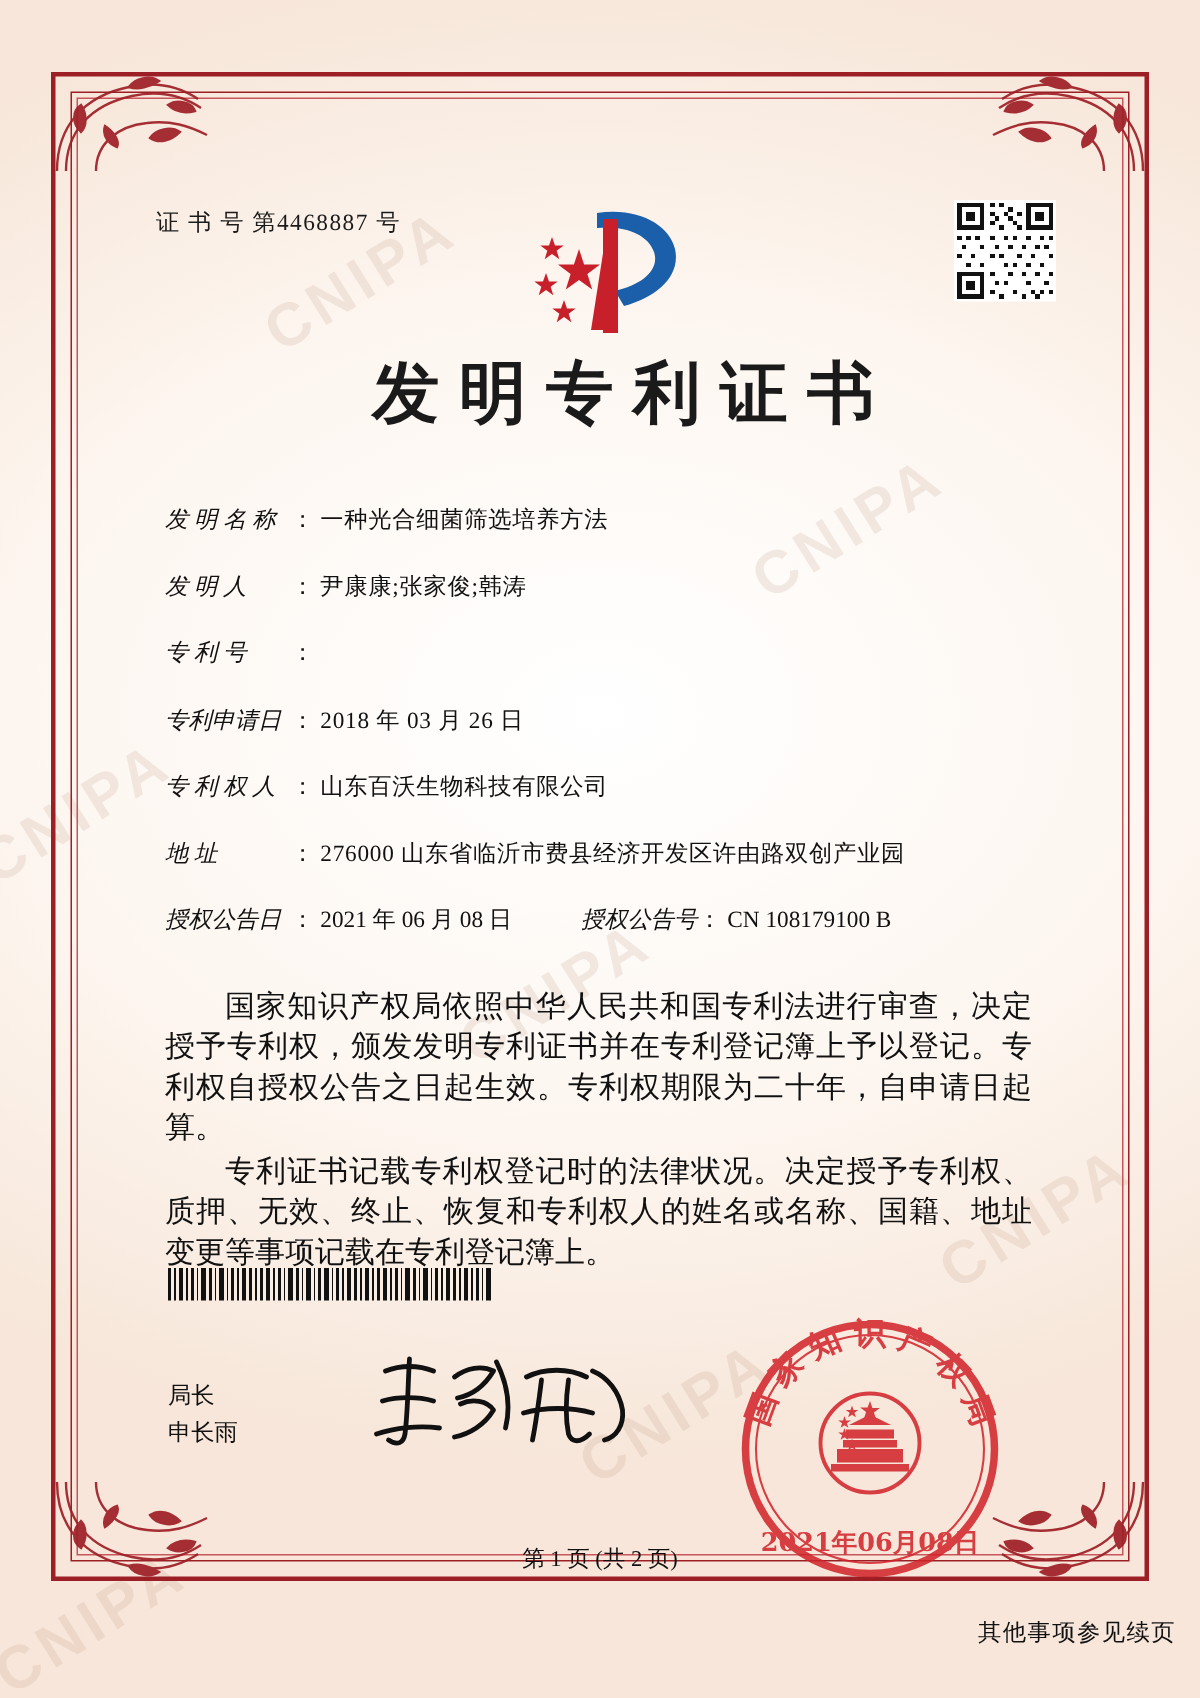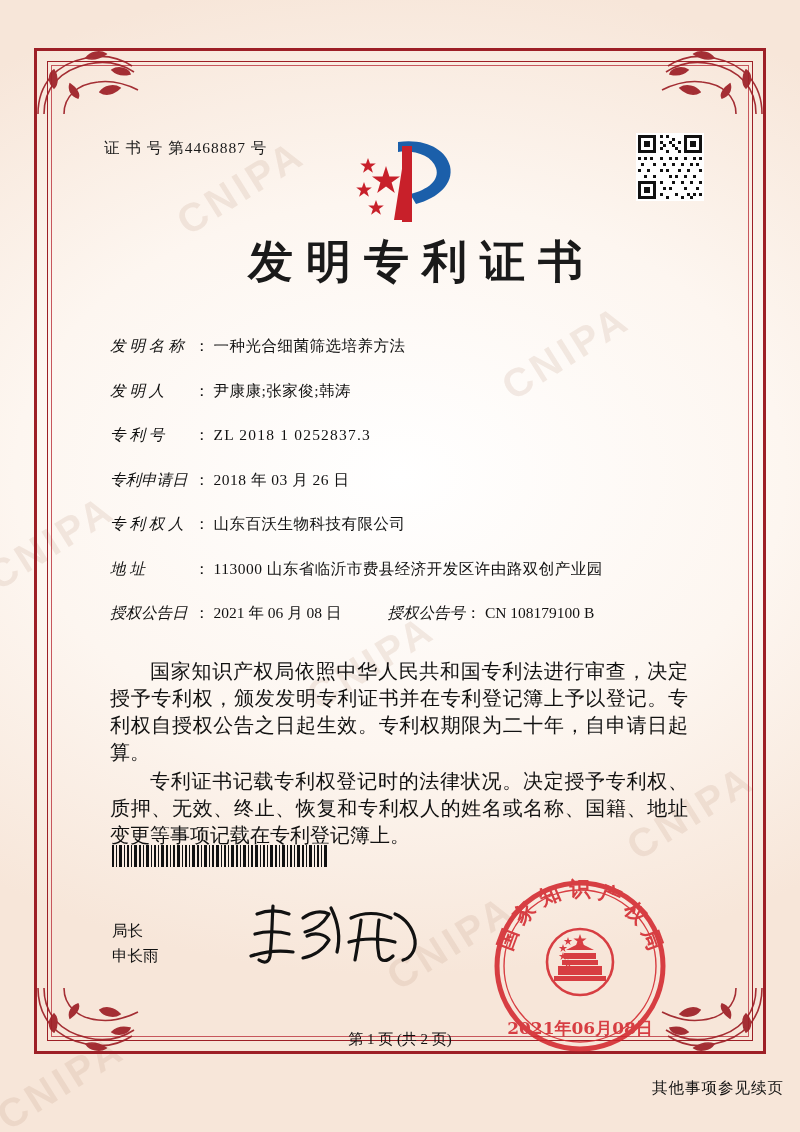--- a/index.html
+++ b/index.html
@@ -377,39 +377,38 @@
 
     <div class="field-row">
       <span class="f-label">发 明 人</span>
       <span class="f-colon">：</span>
       <span class="f-value">尹康康;张家俊;韩涛</span>
     </div>
 
     <div class="field-row">
       <span class="f-label">专 利 号</span>
       <span class="f-colon">：</span>
-      <span class="f-value mono">ZL 2018 1 0252837.3</span>
     </div>
 
     <div class="field-row">
       <span class="f-label">专利申请日</span>
       <span class="f-colon">：</span>
       <span class="f-value">2018 年 03 月 26 日</span>
     </div>
 
     <div class="field-row">
       <span class="f-label">专 利 权 人</span>
       <span class="f-colon">：</span>
       <span class="f-value">山东百沃生物科技有限公司</span>
     </div>
 
     <div class="field-row">
       <span class="f-label">地        址</span>
       <span class="f-colon">：</span>
-      <span class="f-value">113000 山东省临沂市费县经济开发区许由路双创产业园</span>
+      <span class="f-value">276000 山东省临沂市费县经济开发区许由路双创产业园</span>
     </div>
 
     <div class="field-row">
       <span class="f-label">授权公告日</span>
       <span class="f-colon">：</span>
       <span>2021 年 06 月 08 日</span>
       <span class="inline-second">
         <span class="f-label">授权公告号</span>
         <span class="f-colon">：</span>
         <span>CN 108179100 B</span>

